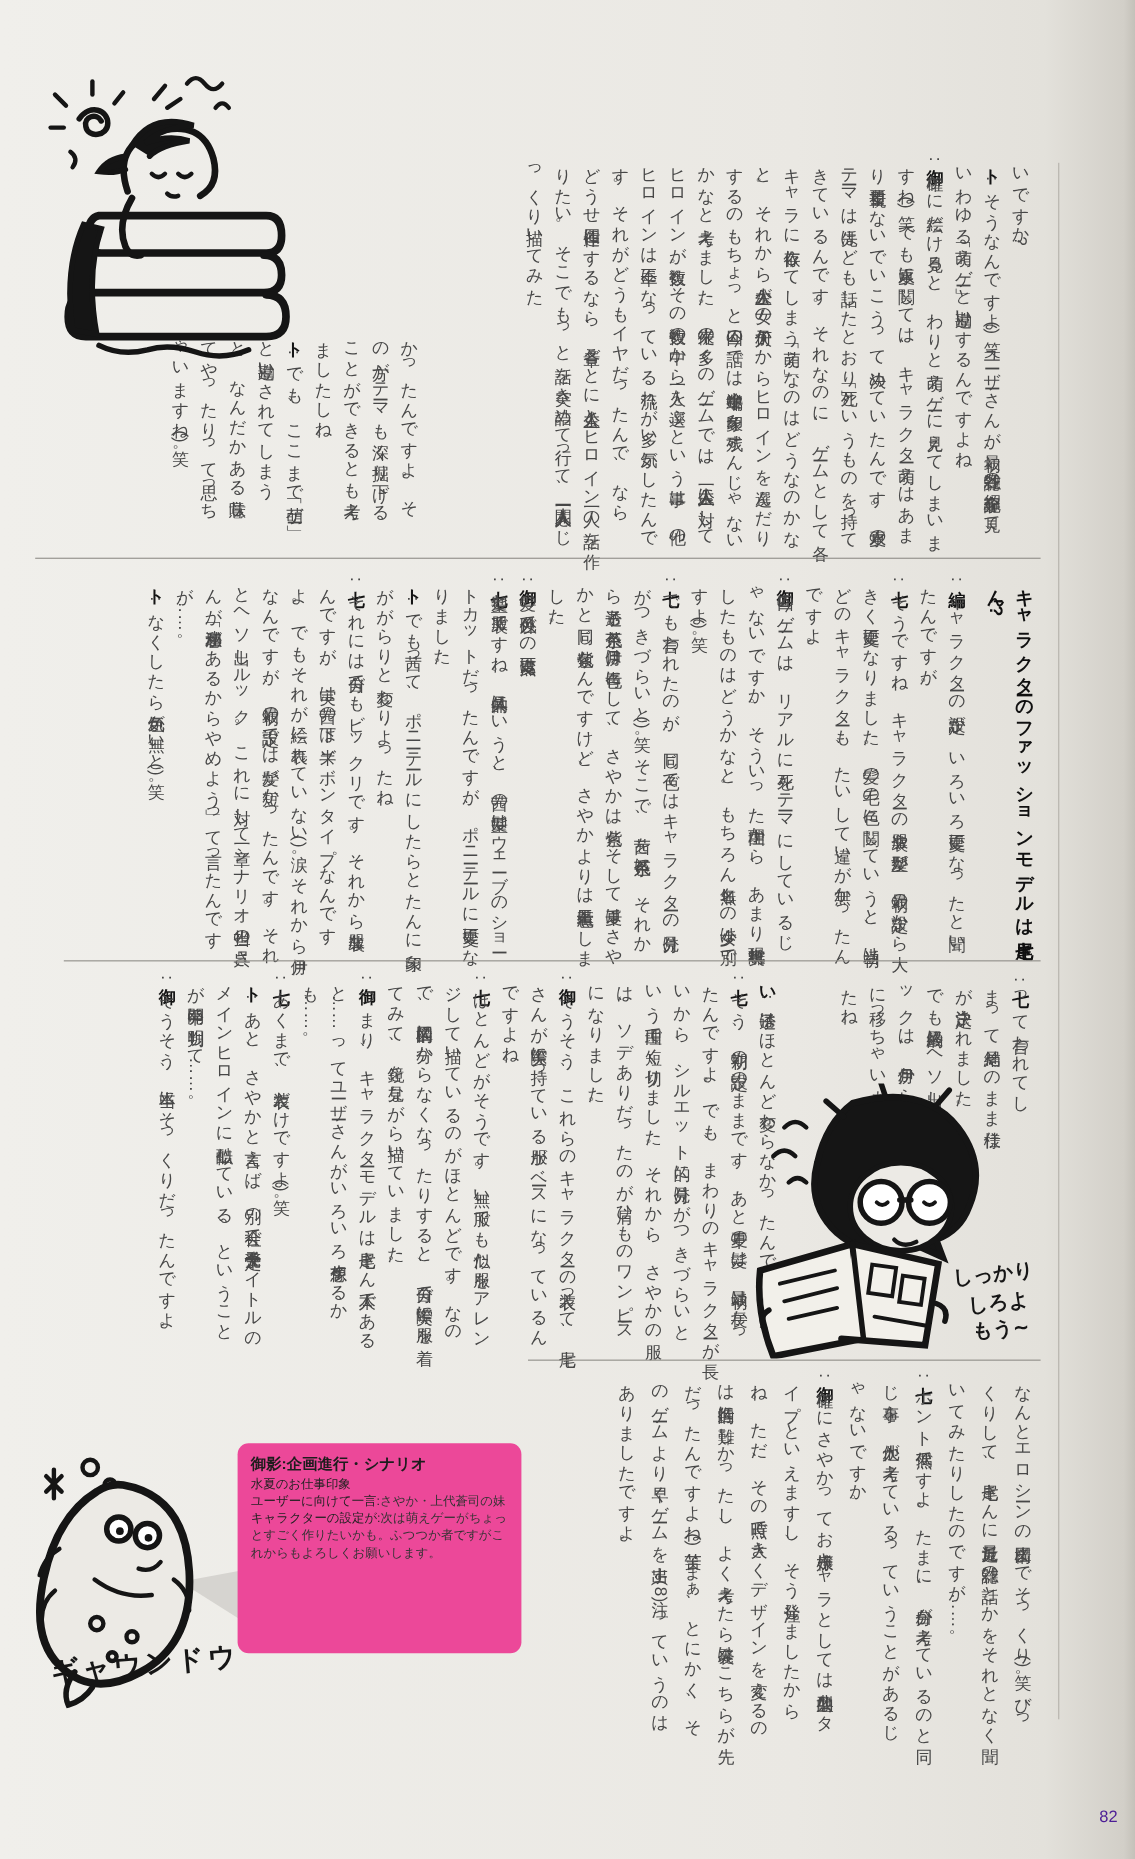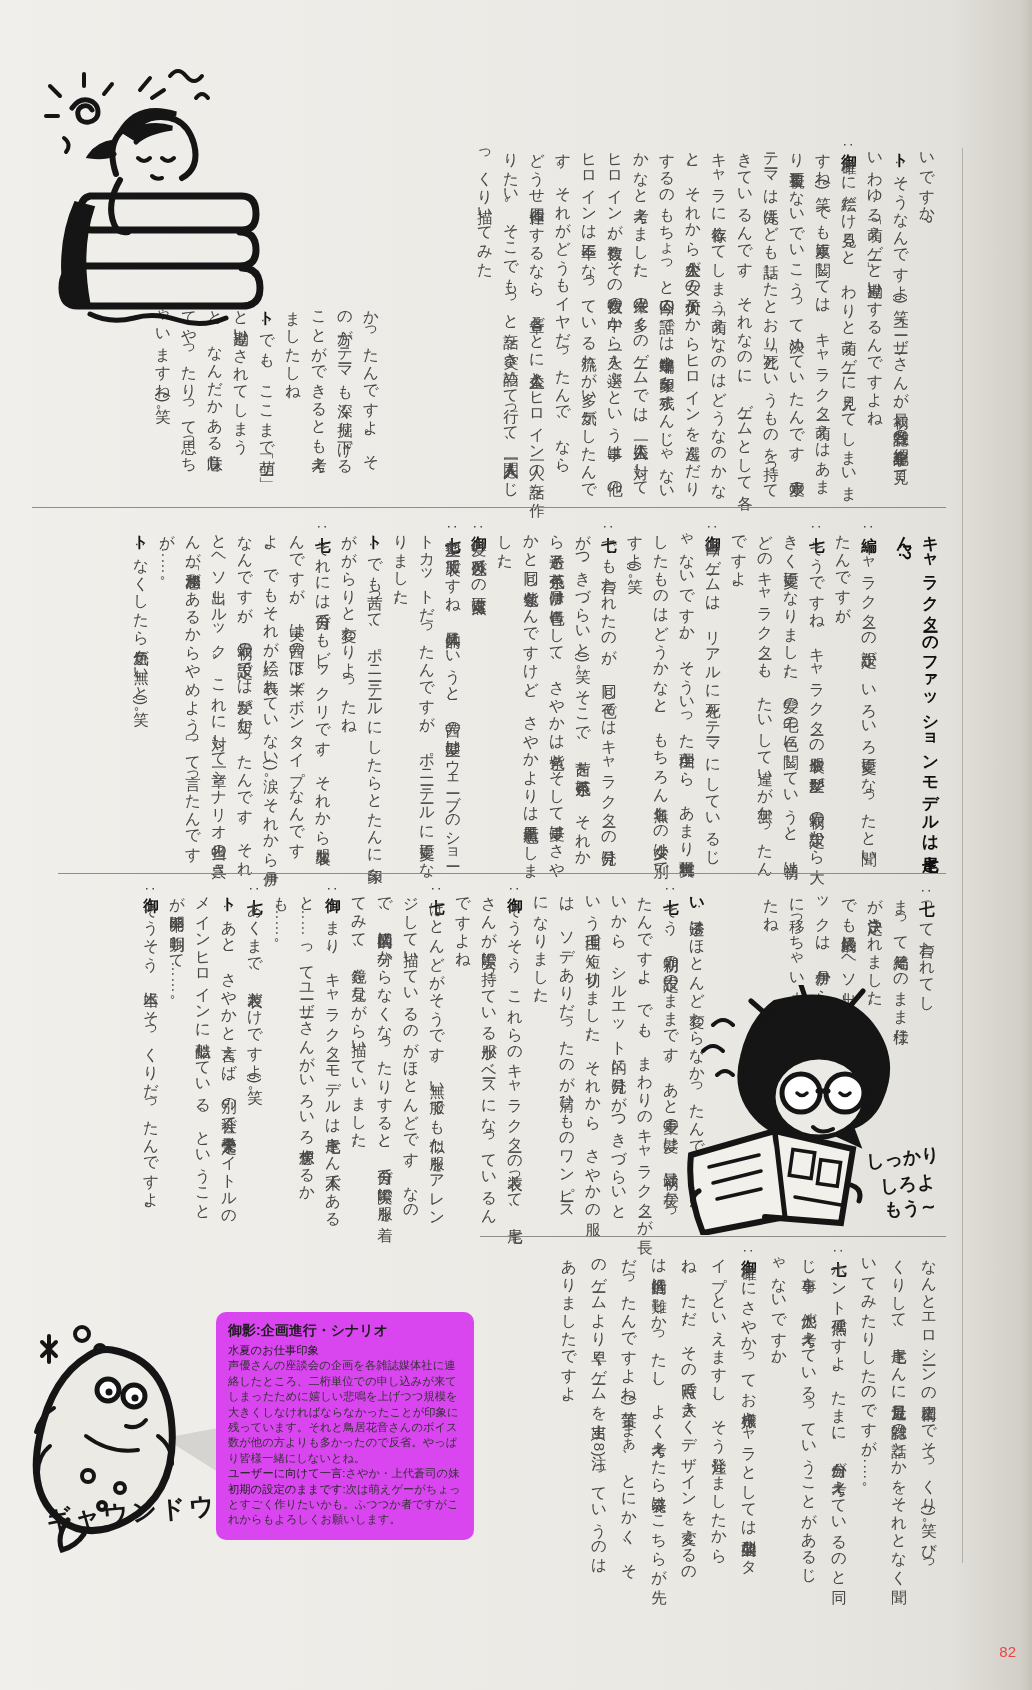--- a/index.html
+++ b/index.html
@@ -16,31 +16,31 @@
   .vtext p{margin:0;padding:0;}
   .vtext b{color:#141414;font-weight:bold;}
   .sec-head{font-weight:bold;color:#101010;font-size:16.5px;margin-left:10px;letter-spacing:1px;}
   #band4{line-height:30px;}
   .rule{position:absolute;height:1px;background:#8f8d88;}
   #vrule{position:absolute;width:1px;background:#b3b0aa;}
   .illus{position:absolute;}
   .hand{position:absolute;color:#161616;font-weight:bold;white-space:nowrap;
         font-family:"DejaVu Sans",sans-serif;}
   #mikage-box{
-    position:absolute;left:216px;top:1312px;width:258px;height:228px;
-    background:#d946ef;border-radius:10px;padding:9px 12px;box-sizing:border-box;color:#333;
+    position:absolute;left:216px;top:1312px;width:258px;height:191px;
+    background:#ec4899;border-radius:10px;padding:9px 12px;box-sizing:border-box;color:#333;
   }
   #mikage-box .box-title{font-weight:bold;font-size:14px;color:#1d1d1d;margin:1px 0 3px;}
   #mikage-box p{margin:0;font-size:11.3px;line-height:15.4px;}
   #mikage-box .lbl{font-weight:normal;color:#222;}
   #box-tail{
     position:absolute;left:164px;top:1428px;width:0;height:0;
     border-right:54px solid #d6d4d0;border-top:10px solid transparent;border-bottom:34px solid transparent;
   }
-  #page-num{position:absolute;right:16px;bottom:30px;font-size:15px;color:#ef4444;}
+  #page-num{position:absolute;right:16px;bottom:30px;font-size:15px;color:#4c1d95;}
 </style>
 </head>
 <body>
 
 <div id="vrule" style="left:962px;top:148px;height:1415px;"></div>
 
 <div id="band1a" class="vtext" style="top:142px;right:92px;height:352px;">
     <p>いですか?</p>
     <p><b>ト</b>:そうなんですよ(笑) ユーザーさんが最初、各雑誌の紹介記事を見て、いわゆる「萌えゲー」と勘違いするんですよね。</p>
     <p><b>御</b>:確かに絵だけ見ると、わりと萌えゲーに見えてしまいますね(笑) でも水夏に関しては、キャラクター萌えはあまり重要視しないでいこうって決めていたんです。水夏のテーマは先ほども話したとおり「死」というものを持ってきているんです。それなのに、ゲームとして各キャラに依存してしまう「萌え」なのはどうなのかなと。それから主人公が女の子何人かからヒロインを選んだりするのもちょっと今回の話では中途半端な印象を残すんじゃないかなと考えました。従来の多くのゲームでは、主人公一人に対してヒロインが複数。その複数の中から一人を選ぶという事は、他のヒロインは不幸になっている流れが多い気がしたんです。それがどうもイヤだったんで、なら、どうせ四連作にするなら、各章ごとに主人公とヒロイン一人の話を作りたい。そこでもっと話を突き詰めて行って、人間一人一人をじっくり描いてみた</p>
@@ -157,26 +157,25 @@
 </svg>
 
 <div class="hand" style="left:866px;top:1146px;font-size:18px;transform:rotate(-6deg);">しっかり</div>
 <div class="hand" style="left:880px;top:1172px;font-size:18px;transform:rotate(-6deg);">しろよ</div>
 <div class="hand" style="left:884px;top:1196px;font-size:18px;transform:rotate(-4deg);">もう~</div>
 
 <div id="box-tail"></div>
 <div id="mikage-box">
   <div class="box-title">御影:企画進行・シナリオ</div>
   <p><span class="lbl">水夏のお仕事印象</span></p>
-  <p>声優さんの座談会の企画を各雑誌媒体社に連絡したところ、二桁単位での申し込みが来てしまったために嬉しい悲鳴を上げつつ規模を大きくしなければならなかったことが印象に残っています。それと鳥居花音さんのボイス数が他の方よりも多かったので反省。やっぱり皆様一緒にしないとね。</p>
   <p>
     <span class="lbl">ユーザーに向けて一言:</span><span>さやか・上代蒼司の妹</span>
   </p>
   <p>
-    <span class="lbl">初期の設定のままです:</span><span>次は萌えゲーがちょっとすごく作りたいかも。ふつつか者ですがこれからもよろしくお願いします。</span>
+    <span class="lbl">キャラクターの設定が:</span><span>次は萌えゲーがちょっとすごく作りたいかも。ふつつか者ですがこれからもよろしくお願いします。</span>
   </p>
 </div>
 
 <svg class="illus" style="left:16px;top:1316px;" width="184" height="246" viewBox="0 0 184 246">
   <g fill="none" stroke="#151515" stroke-linecap="round">
 
     <path d="M26 26 l14 14 M40 26 l-14 14 M33 20 l0 26" stroke-width="4"></path>
     <circle cx="66" cy="18" r="7" stroke-width="4"></circle>
     <circle cx="84" cy="34" r="5" stroke-width="4"></circle>
 

